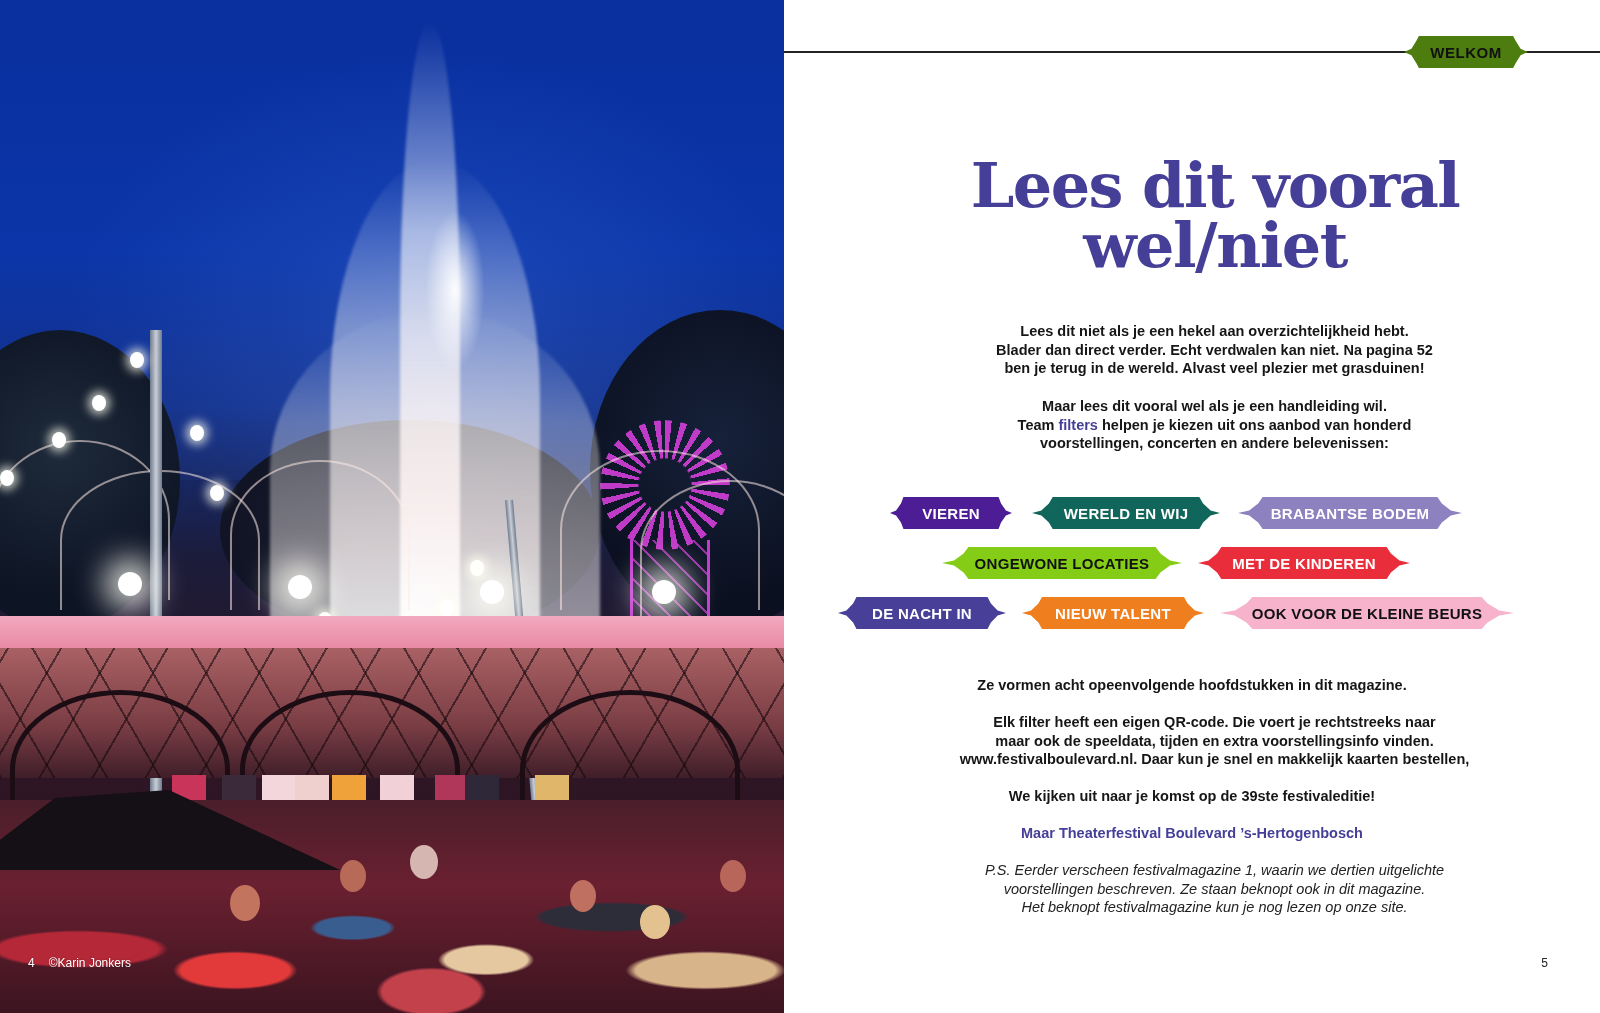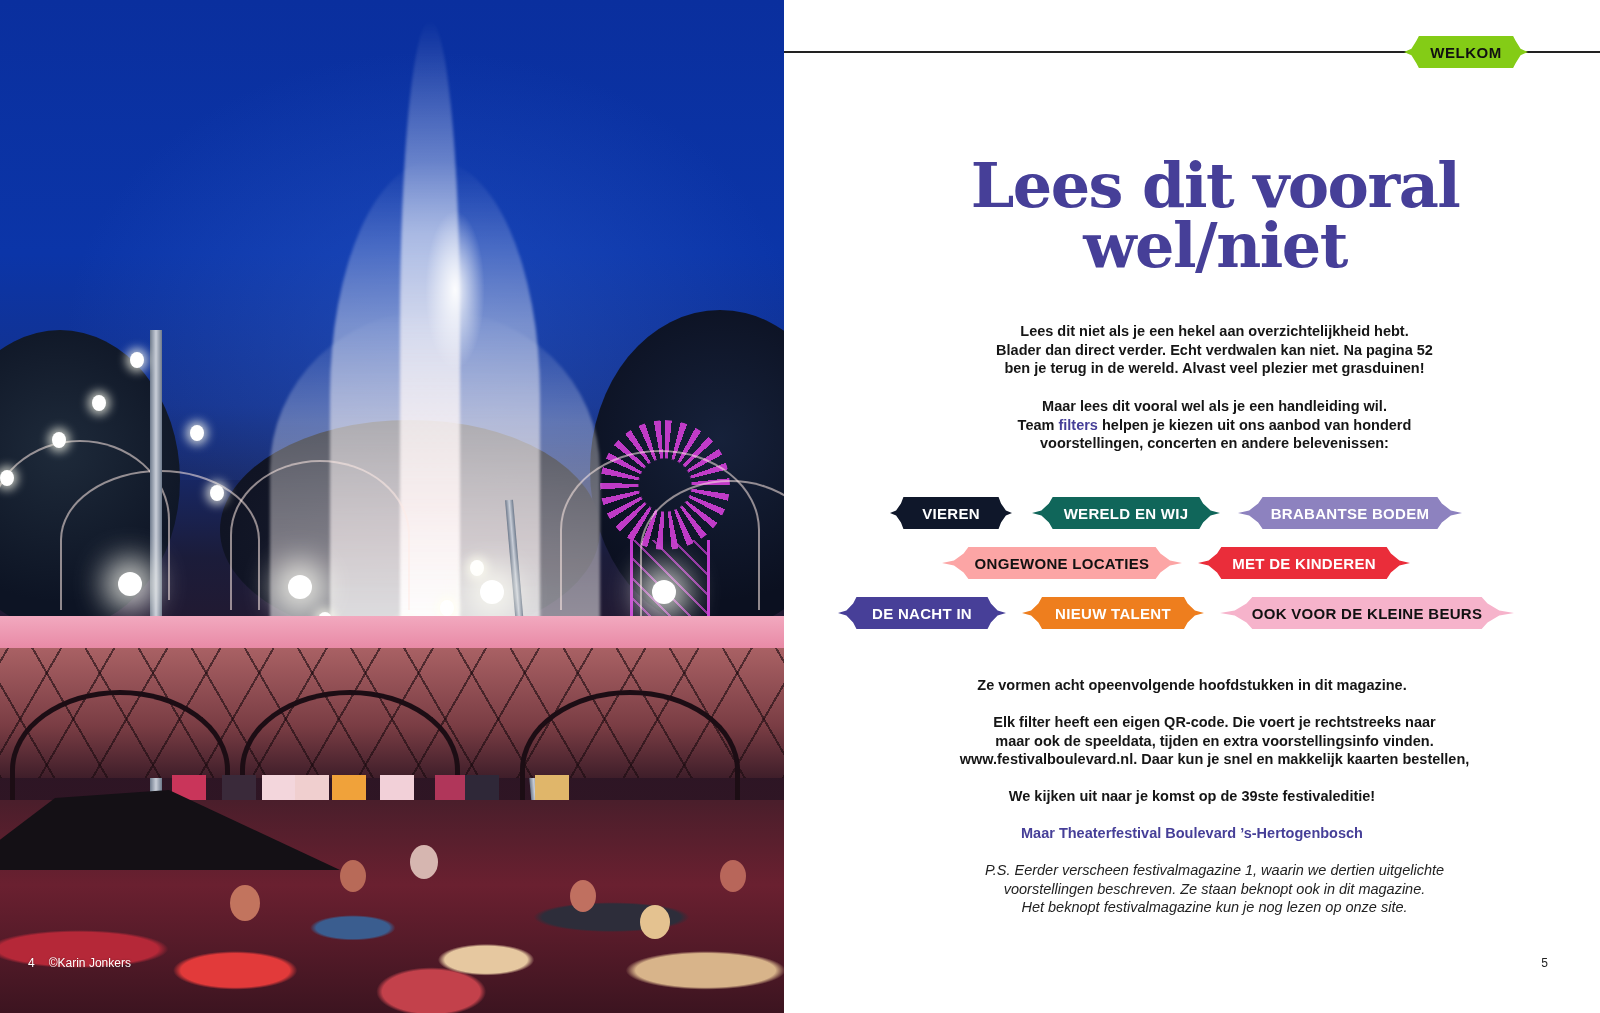--- a/index.html
+++ b/index.html
@@ -66,21 +66,21 @@
       linear-gradient(180deg, #4a1e2b 0%, #6a2030 40%, #3c1420 100%); }
   .head { position: absolute; border-radius: 50%; }
   .umbrella { position: absolute; left: -40px; top: 790px; width: 380px; height: 80px;
     background: #141015; clip-path: polygon(0 100%, 25% 10%, 55% 0, 100% 100%); }
 
   .photo-footer { position: absolute; left: 28px; top: 956px; color: #fff; font-family: "Liberation Sans", sans-serif; font-size: 12px; display: flex; gap: 14px; text-shadow: 0 0 2px rgba(0,0,0,0.4); }
 
   
   .text-page { position: absolute; left: 784px; top: 0; width: 816px; height: 1013px; background: #fff; }
   .header-rule { position: absolute; left: 0; top: 51px; width: 816px; height: 2px; background: #222; }
-  .section-badge { position: absolute; left: 620px; top: 36px; width: 124px; height: 32px; background: #84cc16;
+  .section-badge { position: absolute; left: 620px; top: 36px; width: 124px; height: 32px; background: #4d7c0f;
     clip-path: polygon(0 50%, 6% 40%, 10% 15%, 12% 0, 88% 0, 90% 15%, 94% 40%, 100% 50%, 94% 60%, 90% 85%, 88% 100%, 12% 100%, 10% 85%, 6% 60%);
     display: flex; align-items: center; justify-content: center;
     font-family: "Liberation Sans", sans-serif; font-weight: 900; font-size: 15px; letter-spacing: 0.5px; color: #111; }
 
   .title { position: absolute; left: 0; width: 816px; top: 156px; text-align: center;
     font-family: "DejaVu Serif", serif; font-weight: bold; color: #463f98; font-size: 62px; line-height: 60px; letter-spacing: -1.5px; margin-left: 23px; }
   .title span { display: block; }
 
   .para { position: absolute; left: 0; width: 816px; text-align: center; font-family: "Liberation Sans", sans-serif; font-weight: bold; font-size: 14.5px; line-height: 18.5px; color: #161616; }
   .para .line { display: block; margin-left: 45px; }
@@ -194,24 +194,24 @@
     <span class="line">ben je terug in de wereld. Alvast veel plezier met grasduinen!</span>
   </p>
 
   <p class="para p2">
     <span class="line">Maar lees dit vooral wel als je een handleiding wil.</span>
     <span class="line"><span>Team </span><span class="link">filters</span><span> helpen je kiezen uit ons aanbod van honderd</span></span>
     <span class="line">voorstellingen, concerten en andere belevenissen:</span>
   </p>
 
   <div class="filters">
-    <div class="chip" style="left:106px;top:497px;width:122px;background:#0f172a;">VIEREN</div>
+    <div class="chip" style="left:106px;top:497px;width:122px;background:#4c1d95;">VIEREN</div>
     <div class="chip" style="left:248px;top:497px;width:188px;background:#10665a;">WERELD EN WIJ</div>
     <div class="chip" style="left:454px;top:497px;width:224px;background:#8d82bf;">BRABANTSE BODEM</div>
-    <div class="chip dark-text" style="left:158px;top:547px;width:240px;background:#fca5a5;">ONGEWONE LOCATIES</div>
+    <div class="chip dark-text" style="left:158px;top:547px;width:240px;background:#84cc16;">ONGEWONE LOCATIES</div>
     <div class="chip" style="left:414px;top:547px;width:212px;background:#ea2d3a;">MET DE KINDEREN</div>
     <div class="chip" style="left:54px;top:597px;width:168px;background:#473f98;">DE NACHT IN</div>
     <div class="chip" style="left:238px;top:597px;width:182px;background:#ee7e1e;">NIEUW TALENT</div>
     <div class="chip dark-text" style="left:436px;top:597px;width:294px;background:#f6b3cb;">OOK VOOR DE KLEINE BEURS</div>
   </div>
 
   <p class="para p3">Ze vormen acht opeenvolgende hoofdstukken in dit magazine.</p>
 
   <p class="para p4">
     <span class="line">Elk filter heeft een eigen QR-code. Die voert je rechtstreeks naar</span>

